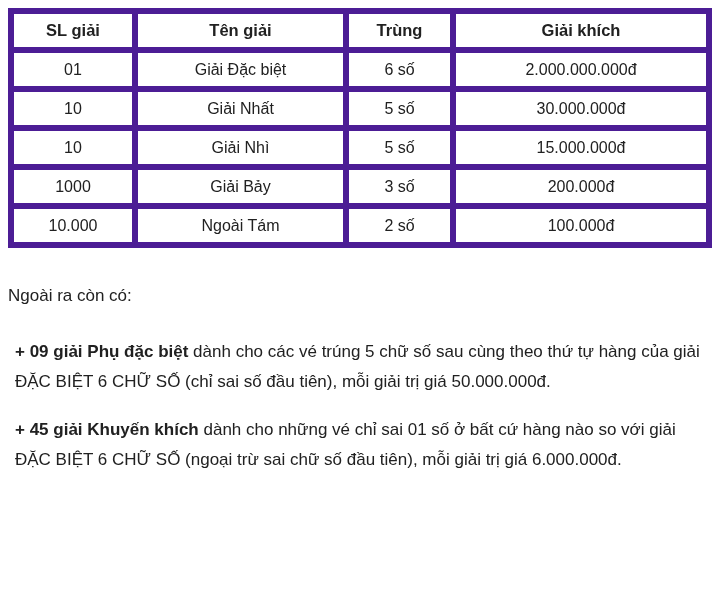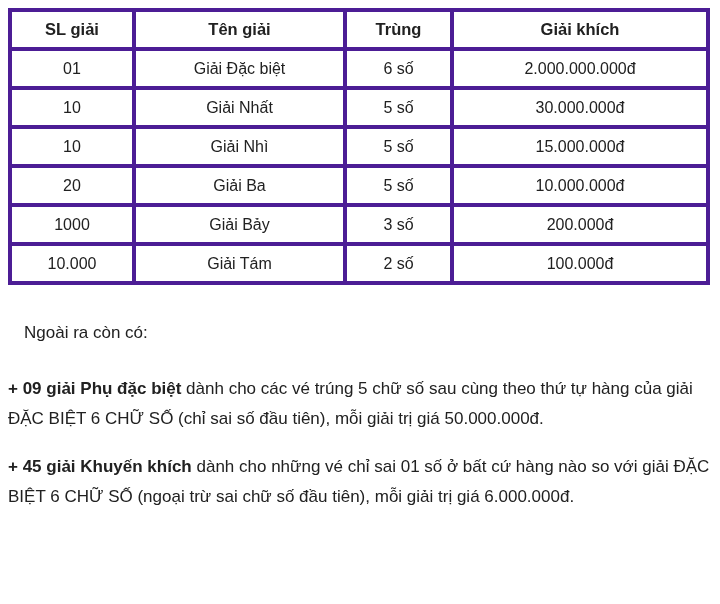--- a/index.html
+++ b/index.html
@@ -17,21 +17,21 @@
     background: #ffffff;
     overflow: hidden;
   }
   table.prize-table {
     border-collapse: collapse;
     width: 698px;
     table-layout: fixed;
   }
   table.prize-table th,
   table.prize-table td {
-    border: 4px solid #4c1d95;
+    border: 6px solid #4c1d95;
     height: 39px;
     text-align: center;
     vertical-align: middle;
     font-size: 16px;
     font-weight: 400;
     padding: 0 4px;
   }
   table.prize-table th {
     font-weight: 700;
     font-size: 16.5px;
@@ -43,24 +43,24 @@
   col.c2 { width: 211px; }
   col.c3 { width: 107px; }
   col.c4 { width: 256px; }
   .notes {
     margin-top: 33px;
     width: 704px;
     font-size: 17px;
     line-height: 30px;
   }
   .notes-intro {
-    margin: 0 0 26px 16px;
+    margin: 0 0 26px 0;
   }
   .note-item {
-    margin: 0 0 18px 0;
+    margin: 0 0 18px 7px;
   }
   .note-item .lead {
     font-weight: 700;
   }
 </style>
 </head>
 <body>
 
 <div class="page">
 
@@ -95,40 +95,34 @@
           <td>30.000.000đ</td>
         </tr>
 
         <tr>
           <td>10</td>
           <td>Giải Nhì</td>
           <td>5 số</td>
           <td>15.000.000đ</td>
         </tr>
 
-        <tr>
-          <td>20</td>
-          <td>Giải Ba</td>
-          <td>5 số</td>
-          <td>10.000.000đ</td>
-        </tr>
 
 
 
 
         <tr>
           <td>1000</td>
           <td>Giải Bảy</td>
           <td>3 số</td>
           <td>200.000đ</td>
         </tr>
 
         <tr>
           <td>10.000</td>
-          <td>Giải Tám</td>
+          <td>Ngoài Tám</td>
           <td>2 số</td>
           <td>100.000đ</td>
         </tr>
       </tbody>
   </table>
 
   <div class="notes">
     <p class="notes-intro">Ngoài ra còn có:</p>
     <div>
 

